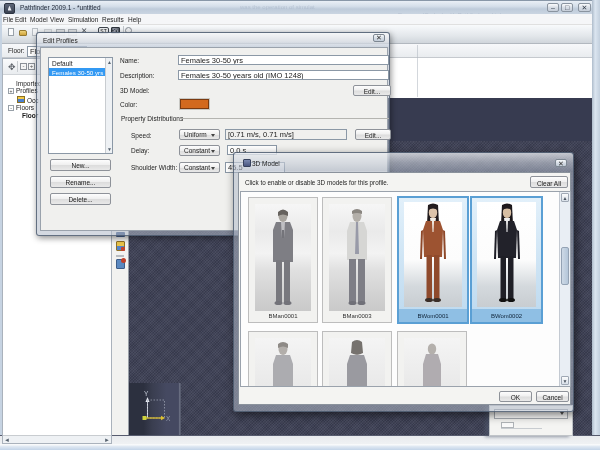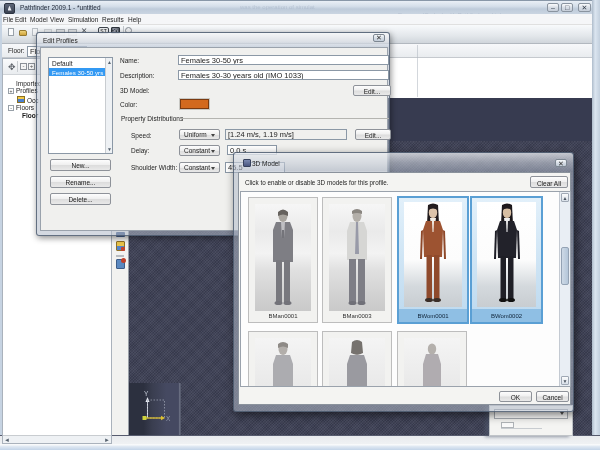--- a/index.html
+++ b/index.html
@@ -168,30 +168,30 @@
         <div class="abs" style="left:1px;bottom:1px;font-size:5px;color:#55616e;">▼</div>
       </div>
     </div>
     <div class="btn" style="left:9px;top:111px;width:61px;height:12px;padding-top:2px;">New...</div>
     <div class="btn" style="left:9px;top:128px;width:61px;height:12px;padding-top:2px;">Rename...</div>
     <div class="btn" style="left:9px;top:145px;width:61px;height:12px;padding-top:2px;">Delete...</div>
 
     <div class="txt" style="left:79px;top:9px;font-size:6.5px;">Name:</div>
     <div class="field" style="left:137px;top:6.5px;width:211px;height:10.5px;">Females 30-50 yrs</div>
     <div class="txt" style="left:79px;top:24px;font-size:6.5px;">Description:</div>
-    <div class="field" style="left:137px;top:21.5px;width:211px;height:10.5px;">Females 30-30 years old (IMO 1033)</div>
+    <div class="field" style="left:137px;top:21.5px;width:211px;height:10.5px;">Females 30-50 years old (IMO 1248)</div>
     <div class="txt" style="left:79px;top:39px;font-size:6.5px;">3D Model:</div>
     <div class="btn" style="left:312px;top:36.5px;width:38px;height:11px;padding-top:2px;">Edit...</div>
     <div class="txt" style="left:79px;top:53px;font-size:6.5px;">Color:</div>
     <div class="abs" style="left:139px;top:51px;width:29px;height:10px;background:#d2691e;border:1px solid #7a3a10;box-shadow:0 0 0 1px #c8c8c4;"></div>
     <div class="txt" style="left:80px;top:67px;font-size:6.5px;">Property Distributions</div>
     <div class="abs" style="left:139px;top:70px;width:209px;height:1px;background:#b4b4b0;"></div>
     <div class="txt" style="left:90px;top:84px;font-size:6.5px;">Speed:</div>
     <div class="combo" style="left:138px;top:81px;width:41px;height:11px;">Uniform</div>
-    <div class="field" style="left:184px;top:81px;width:122px;height:11px;background:#f0f0ee;">[1.24 m/s, 1.19 m/s]</div>
+    <div class="field" style="left:184px;top:81px;width:122px;height:11px;background:#f0f0ee;">[0.71 m/s, 0.71 m/s]</div>
     <div class="btn" style="left:314px;top:80.5px;width:36px;height:11px;padding-top:2px;">Edit...</div>
     <div class="txt" style="left:90px;top:99px;font-size:6.5px;">Delay:</div>
     <div class="combo" style="left:138px;top:96.5px;width:41px;height:11px;">Constant</div>
     <div class="field" style="left:186px;top:96.5px;width:50px;height:10.5px;">0.0 s</div>
     <div class="txt" style="left:90px;top:116px;font-size:6.5px;">Shoulder Width:</div>
     <div class="combo" style="left:138px;top:114px;width:41px;height:11px;">Constant</div>
     <div class="field" style="left:184px;top:114px;width:60px;height:11px;">45.5</div>
   </div>
 </div>
 

